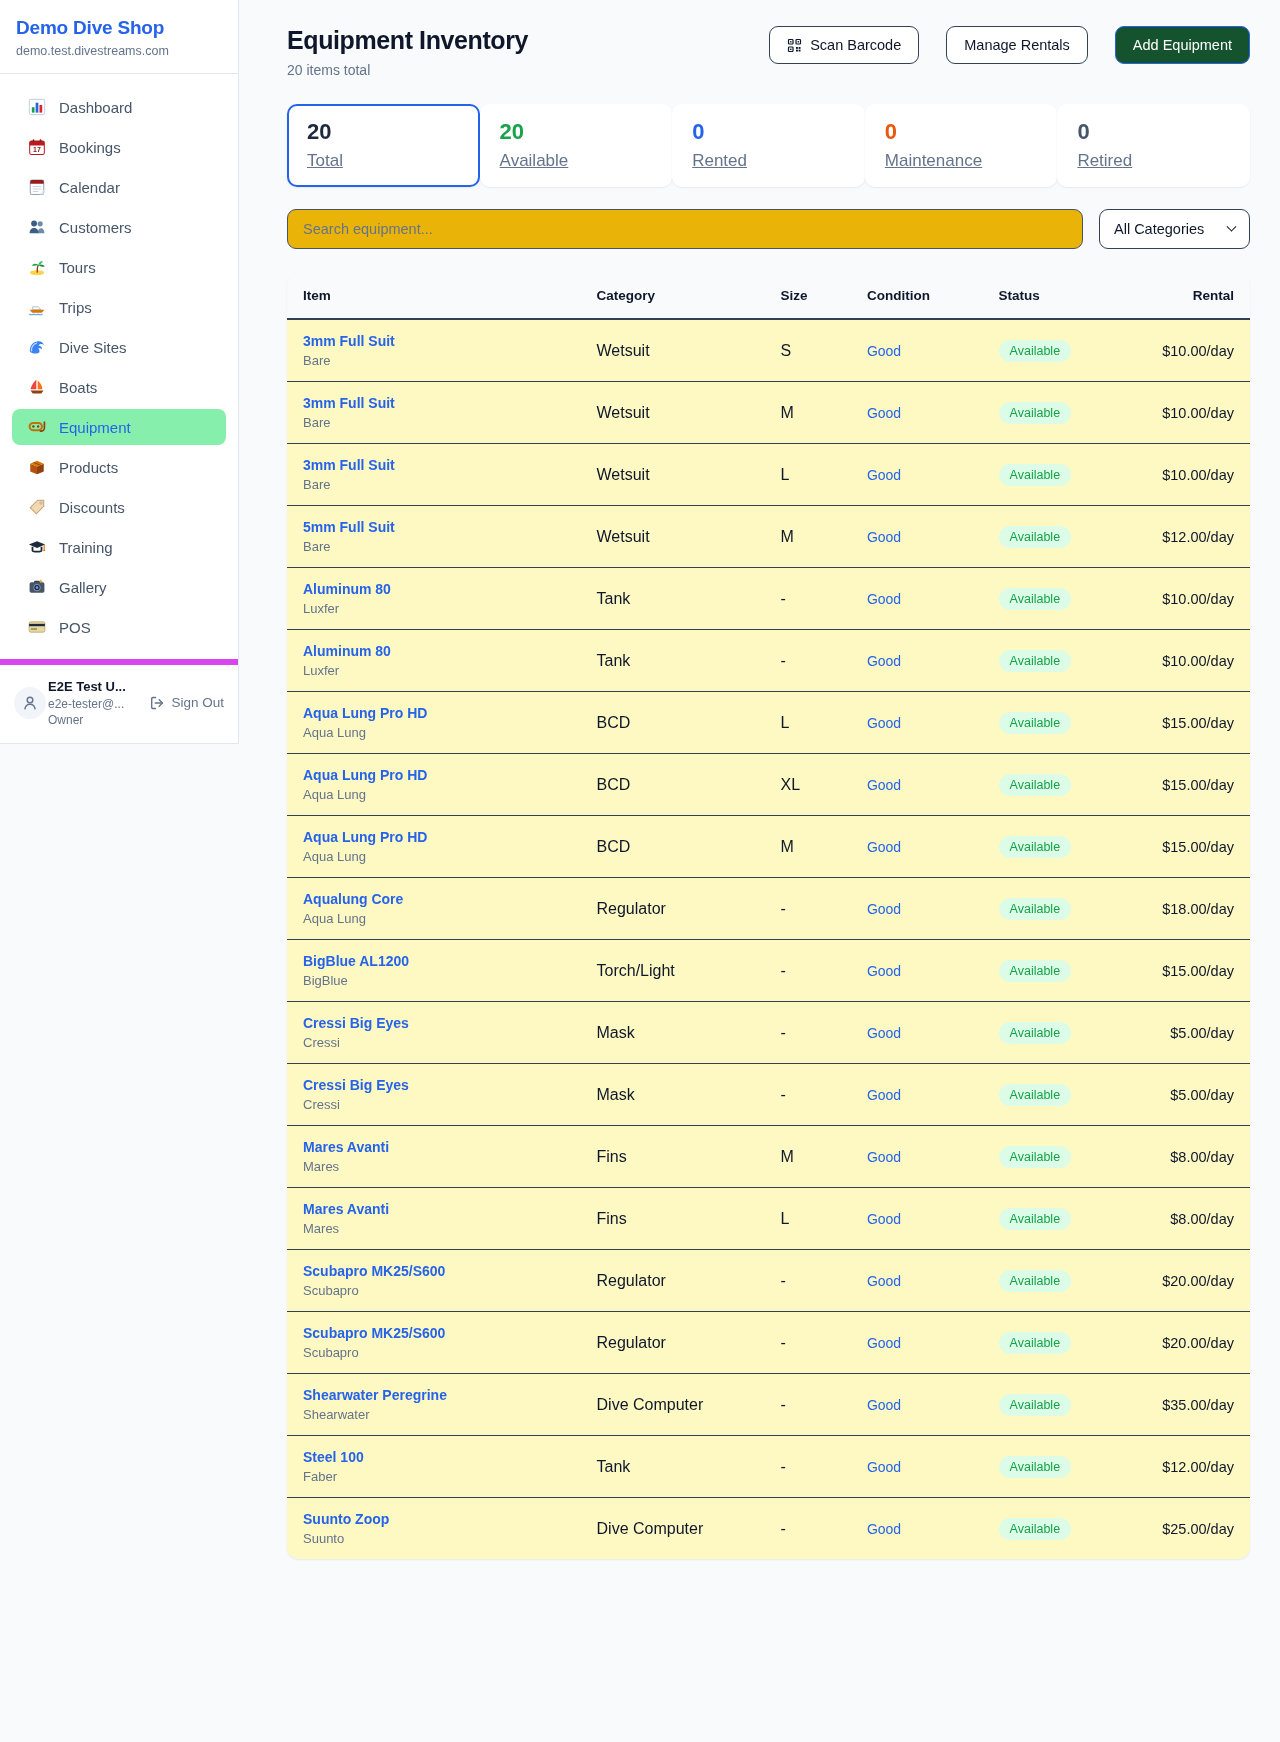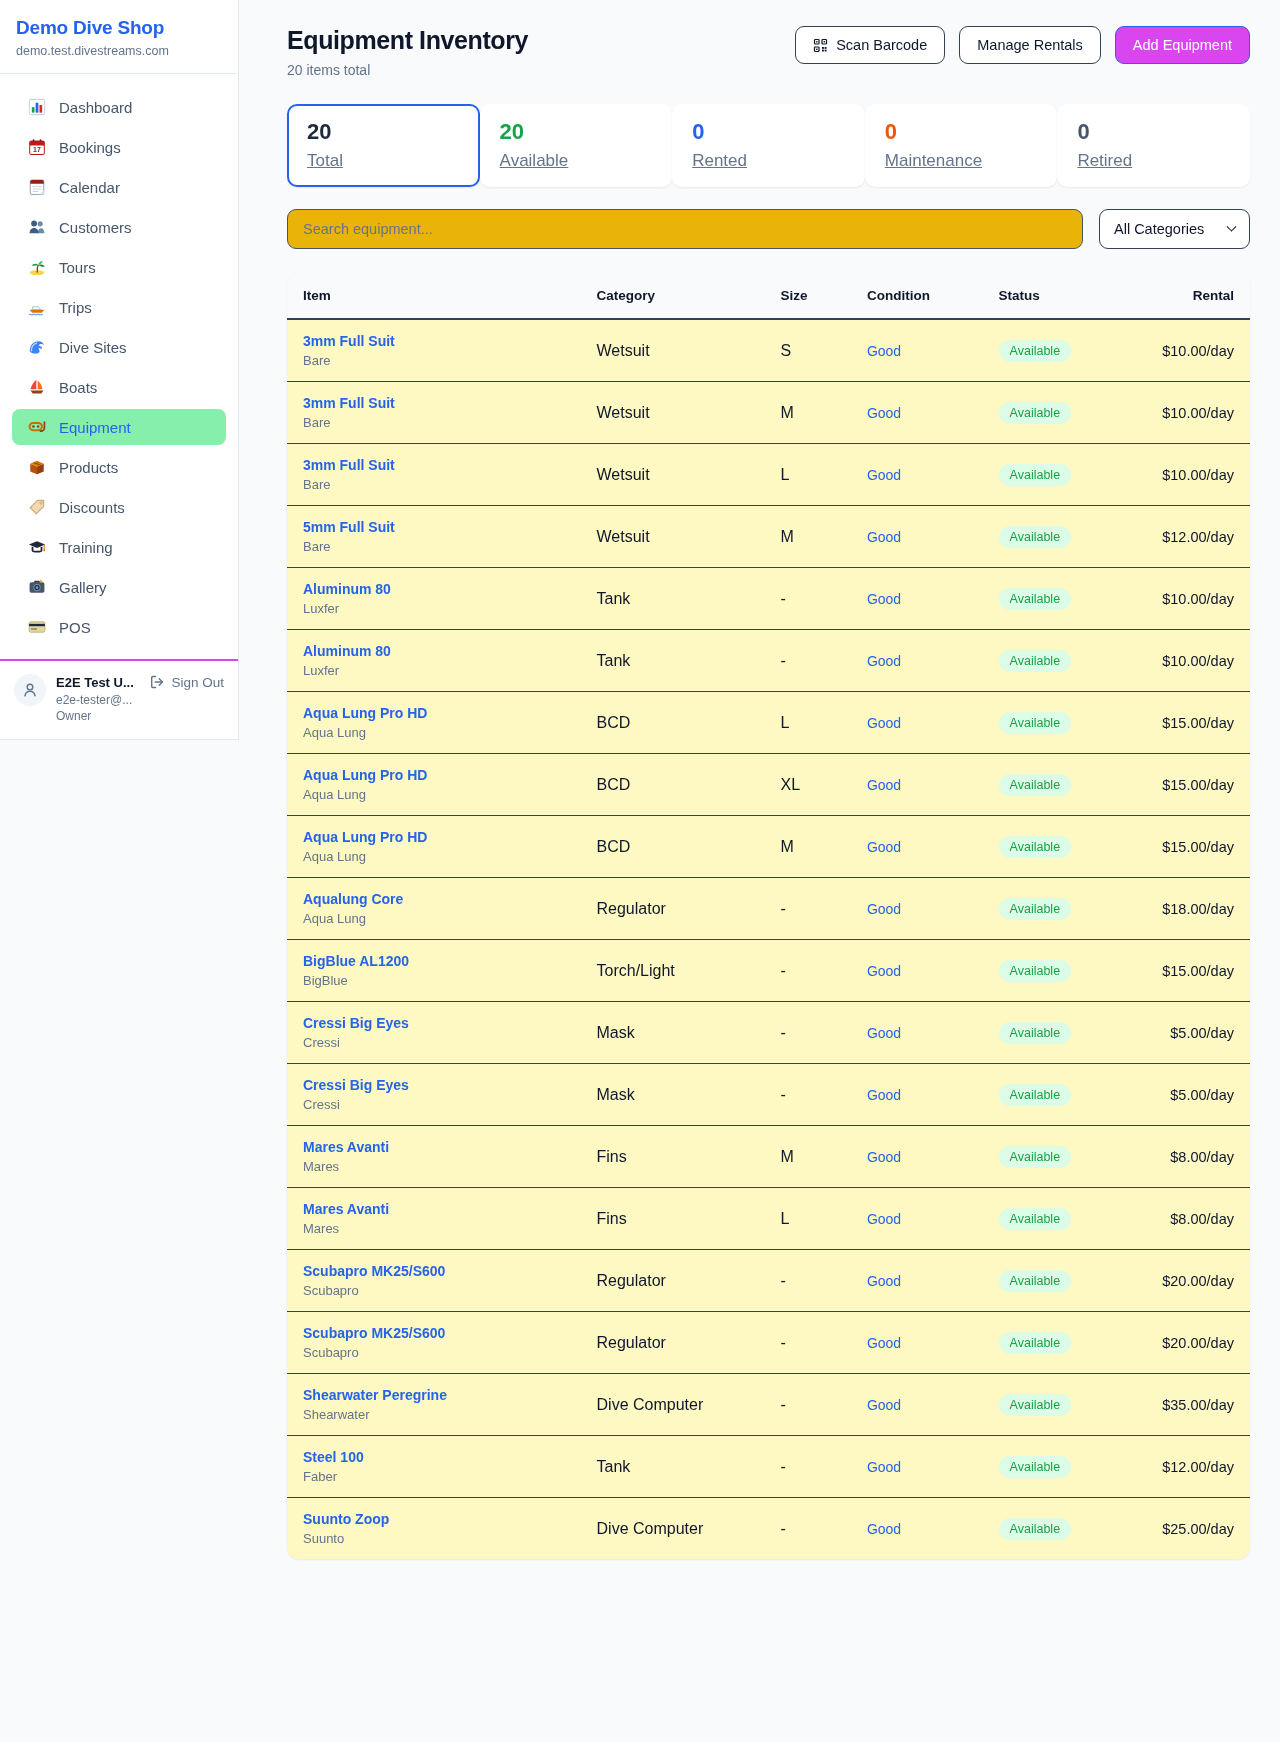--- a/index.html
+++ b/index.html
@@ -29,23 +29,23 @@
     display: flex; align-items: center; gap: 13px;
     padding: 9px 16px; margin-bottom: 4px;
     border-radius: 8px; cursor: pointer;
     color: #475569; font-size: 15px;
   }
   .nav-item.active { background: #86efac; color: #2563eb; font-weight: 500; }
   .nav-icon { width: 18px; height: 18px; flex: 0 0 18px; display: inline-flex; }
   .nav-icon svg { width: 18px; height: 18px; }
 
   .user-section {
-    border-top: 2px solid #d946ef;
+    border-top: 6px solid #d946ef;
     padding: 13px 14px 15px;
-    display: flex; align-items: flex-start; gap: 10px;
+    display: flex; align-items: center; gap: 2px;
   }
   .avatar {
     width: 32px; height: 32px; border-radius: 50%;
     background: #f1f5f9; flex: 0 0 32px;
     display: flex; align-items: center; justify-content: center;
   }
   .avatar svg { width: 18px; height: 18px; }
   .user-info { line-height: 1.35; min-width: 0; }
   .user-name { font-size: 13px; font-weight: 700; color: #0f172a; white-space: nowrap; }
   .user-email, .user-role { font-size: 12px; color: #64748b; white-space: nowrap; }
@@ -55,29 +55,29 @@
     color: #64748b; font-size: 13.5px; font-family: inherit; white-space: nowrap;
   }
   .signout-btn svg { width: 16px; height: 16px; }
 
   
   .main { margin-left: 239px; padding: 26px 30px 0 48px; }
 
   .page-header { display: flex; justify-content: space-between; align-items: flex-start; }
   .page-title { font-size: 25px; font-weight: 700; letter-spacing: -0.4px; color: #0f172a; }
   .page-subtitle { font-size: 14px; color: #64748b; margin-top: 7px; }
-  .header-actions { display: flex; gap: 14px; }
+  .header-actions { display: flex; gap: 27px; }
   .btn {
     height: 38px; padding: 0 17px; border-radius: 9px;
     display: inline-flex; align-items: center; gap: 8px;
     font-size: 14.5px; font-weight: 500; font-family: inherit; cursor: pointer;
     background: #ffffff; border: 1px solid #334155; color: #0f172a;
   }
   .btn svg { width: 15px; height: 15px; }
-  .btn-primary { background: #d946ef; border: 1px solid #2563eb; color: #ffffff; font-weight: 500; }
+  .btn-primary { background: #14532d; border: 1px solid #2563eb; color: #ffffff; font-weight: 500; }
 
   
   .stats { display: flex; margin-top: 26px; }
   .stat-card {
     flex: 1; background: #ffffff; border-radius: 10px;
     border: 2px solid transparent;
     box-shadow: 0 1px 2px rgba(15,23,42,.07);
     padding: 13px 18px 14px; cursor: pointer;
   }
   .stat-card.selected { border-color: #2563eb; }

